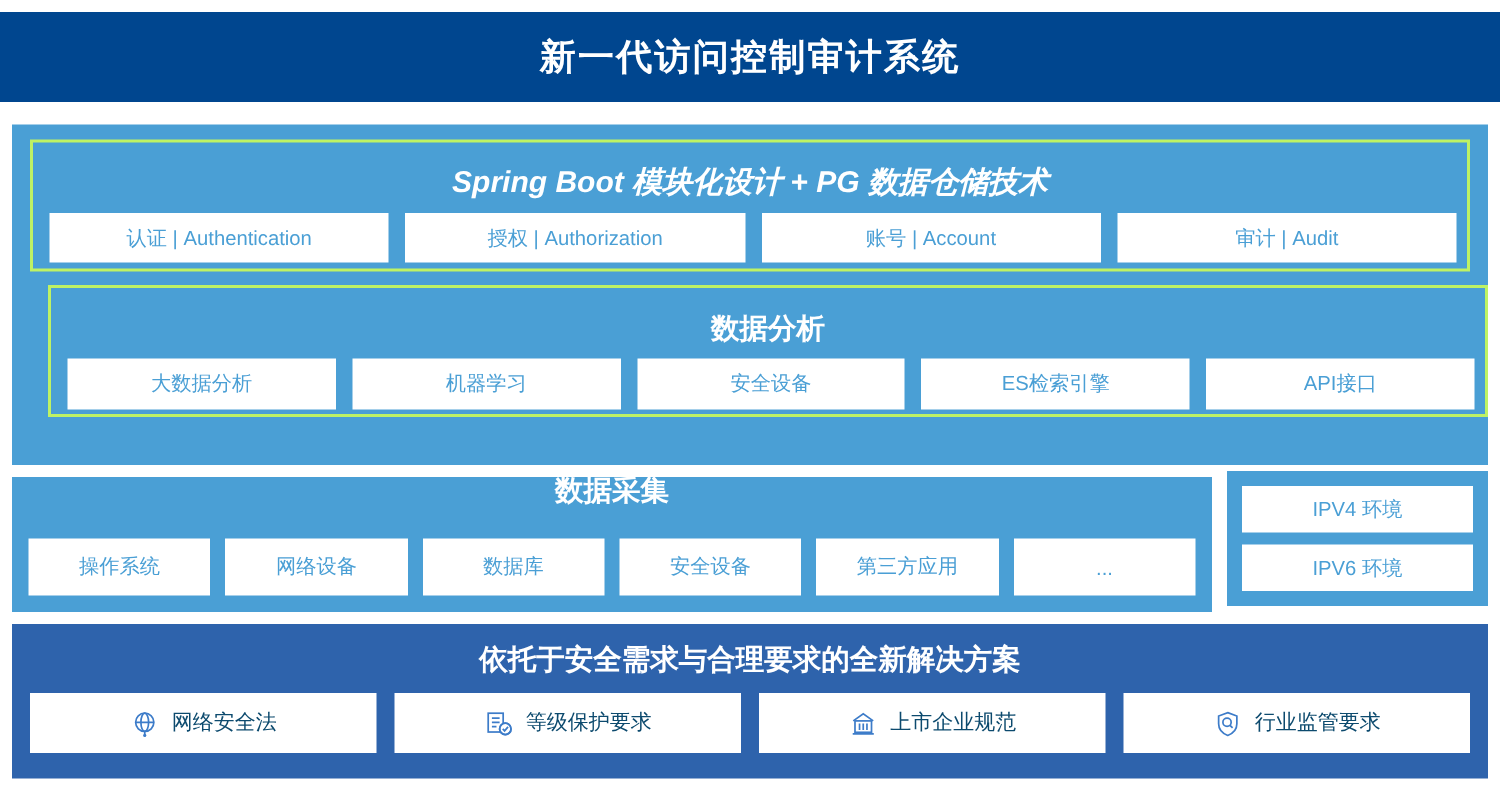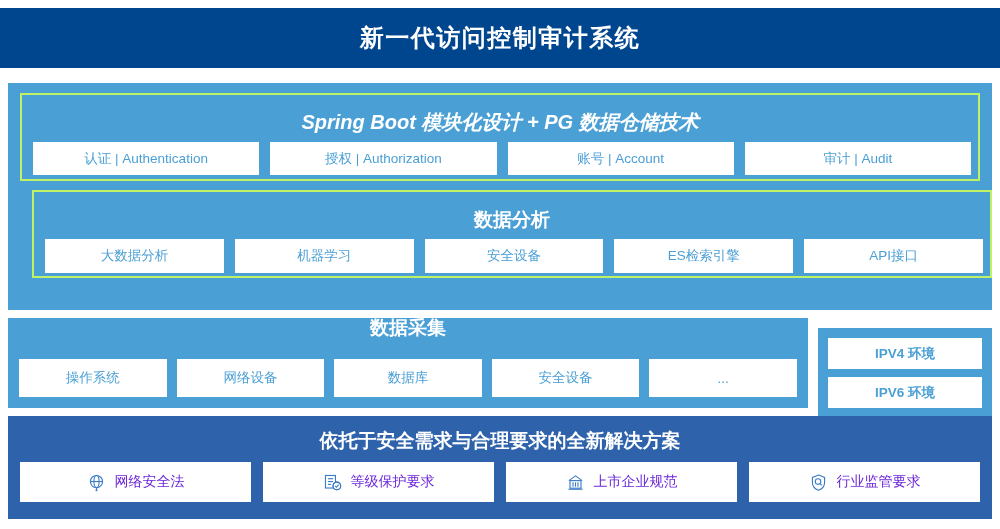--- a/index.html
+++ b/index.html
@@ -68,32 +68,32 @@
   #card-analysis .card-title{margin-top:14px;}
   #card-analysis .chips{position:absolute;left:11px;top:47px;width:938px;height:34px;gap:11px;}
   #card-analysis .chip{flex:1;}
 
   
   #panel-collect{left:8px;top:318px;width:800px;height:90px;}
   #panel-collect .card-title{margin-top:0;}
   #panel-collect .chips{position:absolute;left:11px;top:41px;width:778px;height:38px;gap:10px;}
   #panel-collect .chip{flex:1;align-items:center;}
 
-  #panel-ipv{left:818px;top:328px;width:174px;height:90px;font-weight:bold;}
+  #panel-ipv{left:818px;top:314px;width:174px;height:90px;}
   #panel-ipv .stack{
     position:absolute;left:10px;top:10px;width:154px;height:70px;
     display:flex;flex-direction:column;gap:8px;
   }
   #panel-ipv .chip{flex:1;font-size:13.5px;}
 
   
   #panel-compliance{left:8px;top:416px;width:984px;height:103px;}
   #panel-compliance .card-title{margin-top:15px;font-size:19px;}
   #panel-compliance .chips{position:absolute;left:12px;top:46px;width:960px;height:40px;gap:12px;}
-  #panel-compliance .chip{flex:1;gap:9px;font-size:14px;color:#6d28d9;}
+  #panel-compliance .chip{flex:1;gap:9px;font-size:14px;color:#0c4a6e;}
   .ico{display:inline-flex;align-items:center;justify-content:center;width:19px;height:19px;flex:none;}
   .ico svg{display:block;}
 </style>
 </head>
 <body>
 
 <div class="page">
 
   <div class="header">
     <div class="header-title">新一代访问控制审计系统</div>
@@ -149,20 +149,23 @@
         <span class="chip-label">操作系统</span>
       </div>
       <div class="chip">
         <span class="chip-label">网络设备</span>
       </div>
       <div class="chip">
         <span class="chip-label">数据库</span>
       </div>
       <div class="chip">
         <span class="chip-label">安全设备</span>
+      </div>
+      <div class="chip">
+        <span class="chip-label">第三方应用</span>
       </div>
       <div class="chip">
         <span class="chip-label">...</span>
       </div>
     </div>
   </div>
 
   <div class="panel" id="panel-ipv">
     <div class="stack">
       <div class="chip">

